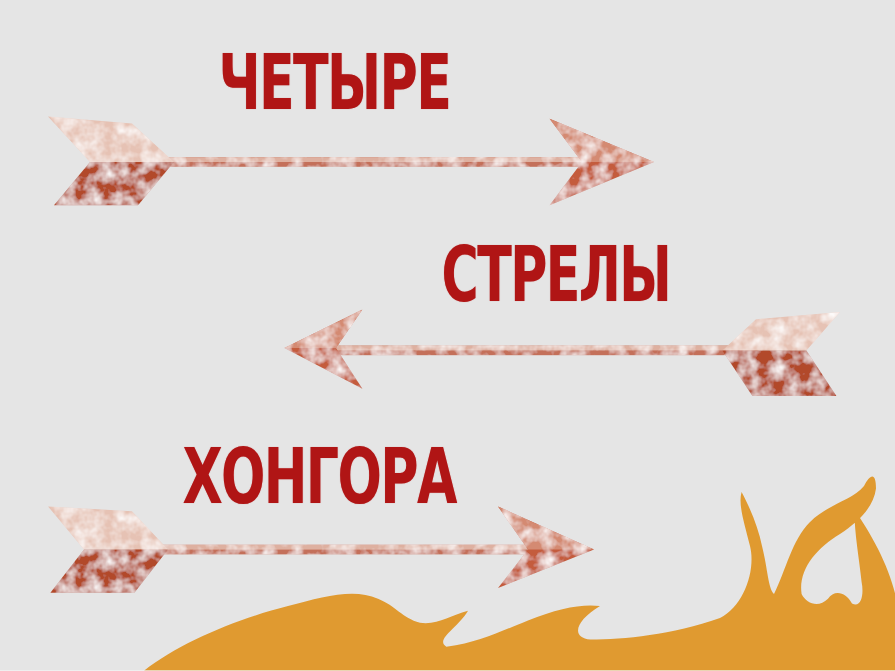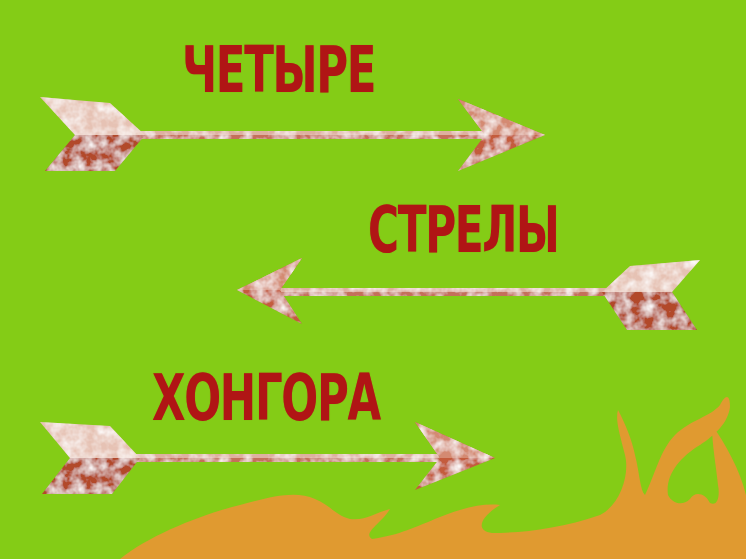--- a/index.html
+++ b/index.html
@@ -5,21 +5,21 @@
     html, body {
       margin: 0;
       padding: 0;
       background: #ffffff;
     }
     .canvas {
       position: relative;
       width: 746px;
       height: 559px;
       overflow: hidden;
-      background: #84cc16;
+      background: #e5e5e5;
       font-family: "DejaVu Sans", sans-serif;
     }
     .title-word {
       position: absolute;
       margin: 0;
       font-family: "DejaVu Sans", sans-serif;
       font-weight: bold;
       color: #b01515;
       line-height: 1;
       white-space: nowrap;

